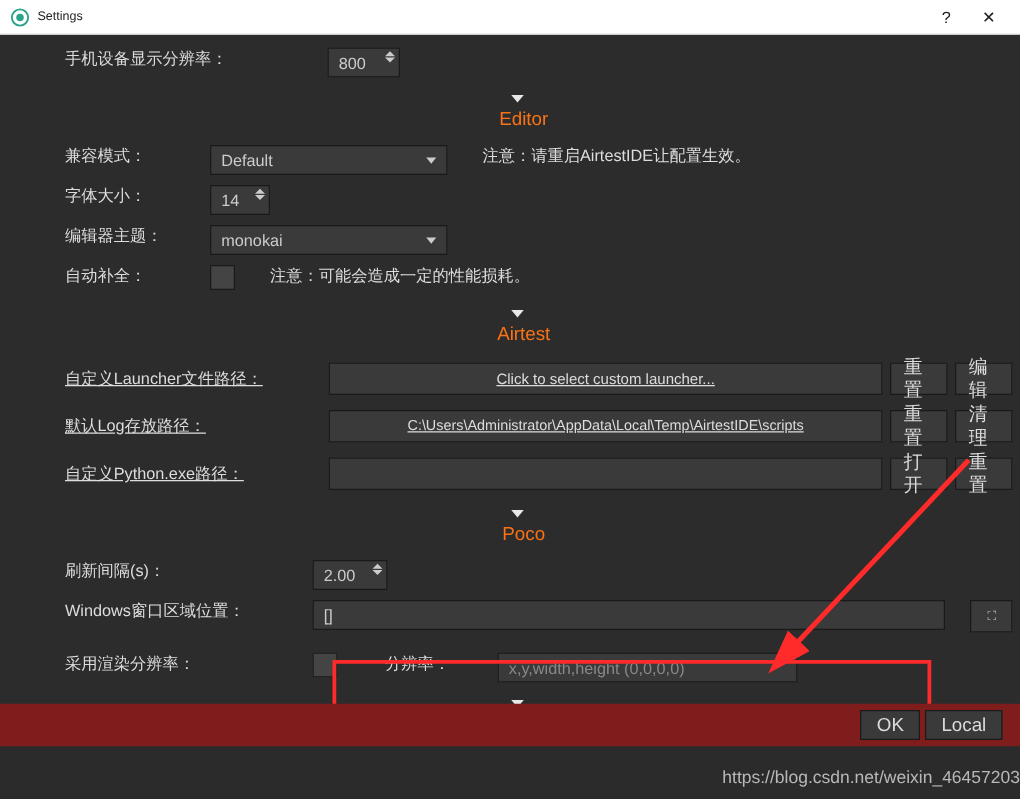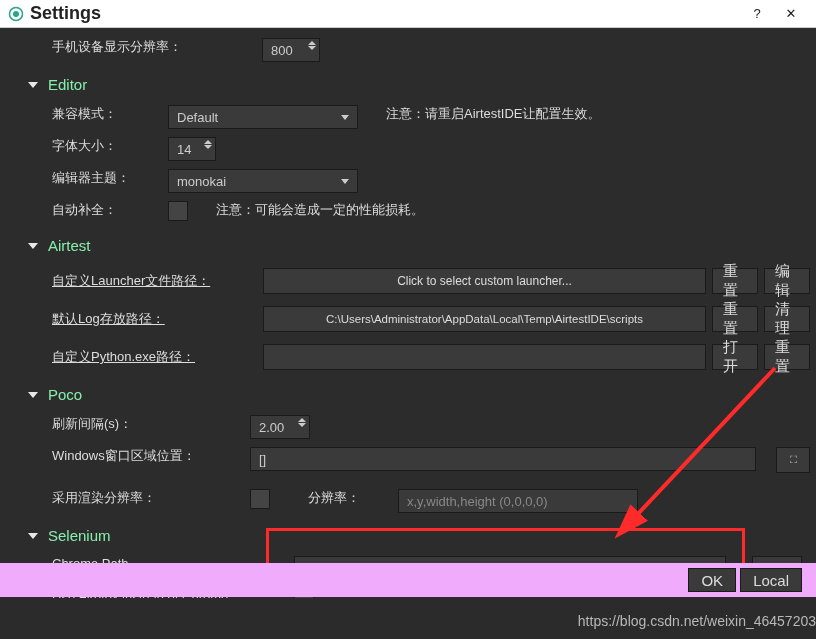--- a/index.html
+++ b/index.html
@@ -15,39 +15,40 @@
   .titlebar {
     background: #fff;
     height: 28px;
     display: flex;
     align-items: center;
     padding: 0 8px;
     color: #222;
     border-bottom: 1px solid #ccc;
   }
   .titlebar .icon { width: 16px; height: 16px; margin-right: 6px; display:flex; align-items:center; justify-content:center; }
-  .titlebar .title { flex: 1; font-size: 18px; font-weight: bold; }
+  .titlebar .title { flex: 1; font-size: 10px; }
   .titlebar .winbtn { width: 34px; height: 26px; display:flex; align-items:center; justify-content:center; font-size:13px; color:#222; }
 
   .content {
     background: #2c2c2c;
     padding: 6px 6px 0 6px;
     height: 570px;
     overflow: hidden;
     position: relative;
   }
 
   .row { display:flex; align-items:flex-start; padding: 4px 0 4px 46px; gap: 20px; min-height: 30px; }
   .label { color:#ddd; padding-right: 10px; }
 
   .section-hdr {
-    display:flex; align-items:flex-end;
+    display:flex; align-items:center;
     padding: 10px 0 8px 22px;
-    color:#86efac;
+    color:#f97316;
     font-size: 15px;
+    flex-direction: column;
   }
   .section-hdr .tri { width:0;height:0;border-top:5px solid transparent;border-bottom:5px solid transparent;border-left:0;border-right:0; }
   .section-hdr .tri.down { border-left:5px solid transparent;border-right:5px solid transparent;border-top:6px solid #e8e8e8; margin-right:10px; }
 
   .field-txt, .field-sel, .field-num, .field-path {
     background:#3a3a3a;
     border:1px solid #1a1a1a;
     height:24px;
     color:#ccc;
     display:flex; align-items:center;
@@ -68,21 +69,21 @@
   .btn {
     background:#3a3a3a;
     border:1px solid #1a1a1a;
     height:26px;
     color:#ddd;
     display:flex; align-items:center; justify-content:center;
     padding:0 10px;
     font-size:15px;
   }
   .btn-sm { width:46px; }
-  .btn.wide { flex:1; }
+  .btn.wide { flex:1;text-decoration:underline; }
 
   .row-airtest { display:flex; align-items:center; padding: 6px 0 6px 46px; gap:6px; }
   .row-airtest .label { width:205px;text-decoration:underline; }
 
   .expand-ic { width:34px;height:26px; background:#3a3a3a;border:1px solid #1a1a1a; display:flex;align-items:center;justify-content:center; }
   .expand-ic .dots { font-size:10px; color:#bbb; letter-spacing:-1px; }
 
   .highlight-box {
     position:absolute;
     border:3px solid #ff2a2a;
@@ -99,21 +100,21 @@
   }
 
   .footer {
     position:absolute;
     bottom:42px; left:0; right:0;
     height:34px;
     display:flex;
     justify-content:flex-end;
     align-items:center;
     padding-right:14px;
-    background:#f0abfc;
+    background:#7f1d1d;
     gap:4px;
   }
   .footer .btn { height:24px; padding:0 12px; }
 
   .watermark {
     position:absolute;
     right:0; bottom:10px;
     color:#b8b8b8; font-size:14px;
     font-family: Arial, sans-serif;
   }

